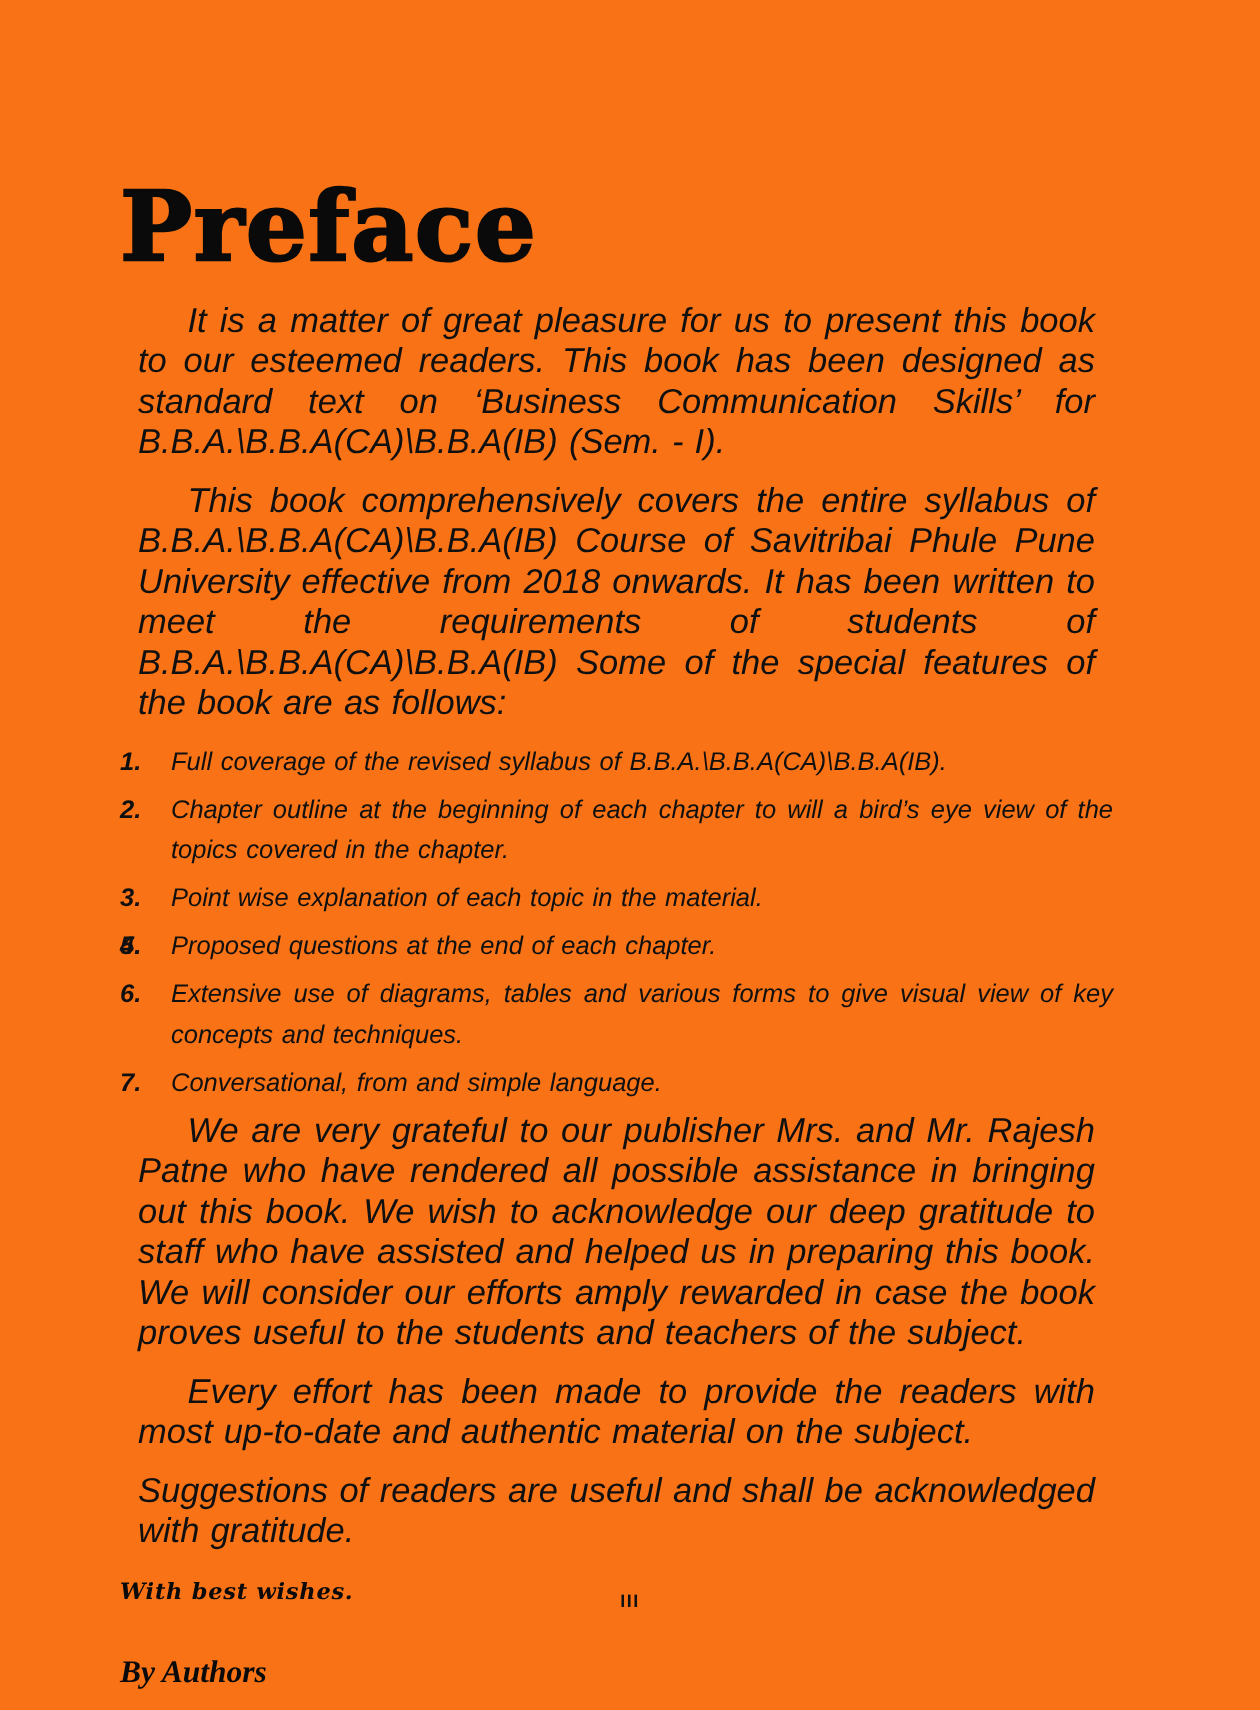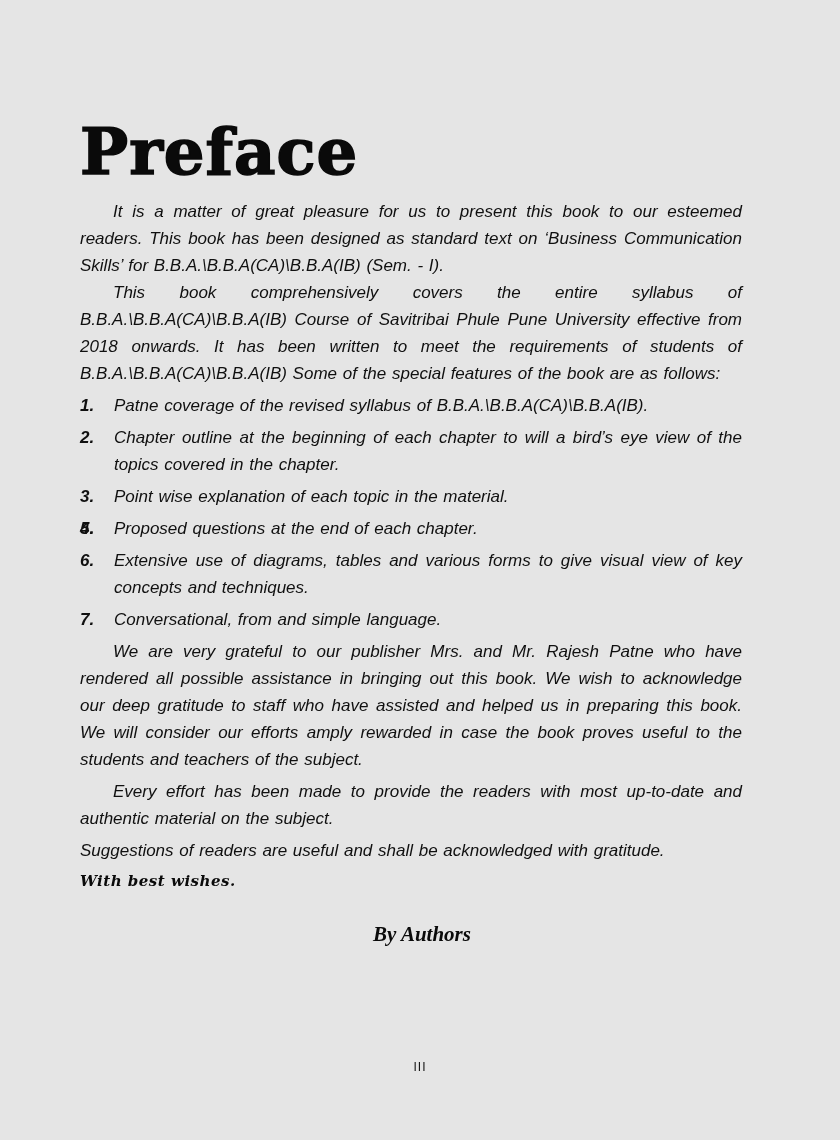--- a/index.html
+++ b/index.html
@@ -12,42 +12,42 @@
     height: 1140px;
     position: relative;
     color: #0d0d0d;
     font-family: "Liberation Sans", sans-serif;
     overflow: hidden;
   }
   .page {
     position: relative;
     width: 840px;
     height: 1140px;
-    background: #e5e5e5;
+    background: #f97316;
   }
   .content {
     padding: 116px 98px 0 80px;
   }
   .doc-title {
     font-family: "DejaVu Serif", serif;
     font-weight: bold;
     font-size: 64px;
     line-height: 72px;
     letter-spacing: 1px;
     color: #0a0a0a;
     -webkit-text-stroke: 1.6px #0a0a0a;
     margin: 0 0 10px 0;
   }
   .para {
     font-style: italic;
-    font-size: 17px;
+    font-size: 23px;
     line-height: 27px;
     text-align: justify;
     word-spacing: 1px;
-    margin: 0;
+    margin: 12px;
     color: #101010;
   }
   .para.indent {
     text-indent: 33px;
   }
   .para.spaced {
     margin-top: 5px;
   }
   .features {
     margin-top: 5px;
@@ -74,57 +74,57 @@
     font-family: "DejaVu Serif", serif;
     font-weight: bold;
     font-style: italic;
     font-size: 15px;
     line-height: 30px;
     letter-spacing: 0.5px;
     margin-top: 2px;
     color: #0a0a0a;
   }
   .byline {
-    text-align: center;
+    text-align: left;
     font-family: "Liberation Serif", serif;
     font-weight: bold;
     font-style: italic;
     font-size: 21px;
     margin-top: 26px;
     margin-right: -22px;
     color: #0a0a0a;
   }
   .page-number {
     position: absolute;
     top: 1060px;
     left: 0;
     width: 840px;
     text-align: center;
     font-family: "Liberation Sans", sans-serif;
-    font-weight: normal;
+    font-weight: bold;
     font-size: 12px;
     letter-spacing: 1px;
     color: #111111;
   }
 </style>
 </head>
 <body>
 
 <div class="page">
   <div class="content">
 
     <h1 class="doc-title">Preface</h1>
 
     <p class="para indent">It is a matter of great pleasure for us to present this book to our esteemed readers. This book has been designed as standard text on ‘Business Communication Skills’ for B.B.A.\B.B.A(CA)\B.B.A(IB) (Sem. - I).</p>
     <p class="para indent">This book comprehensively covers the entire syllabus of B.B.A.\B.B.A(CA)\B.B.A(IB) Course of Savitribai Phule Pune University effective from 2018 onwards. It has been written to meet the requirements of students of B.B.A.\B.B.A(CA)\B.B.A(IB) Some of the special features of the book are as follows:</p>
 
     <div class="features">
       <div class="feature">
         <span class="num">1.</span>
-        <span>Patne coverage of the revised syllabus of B.B.A.\B.B.A(CA)\B.B.A(IB).</span>
+        <span>Full coverage of the revised syllabus of B.B.A.\B.B.A(CA)\B.B.A(IB).</span>
       </div>
       <div class="feature">
         <span class="num">2.</span>
         <span>Chapter outline at the beginning of each chapter to will a bird’s eye view of the topics covered in the chapter.</span>
       </div>
       <div class="feature">
         <span class="num">3.</span>
         <span>Point wise explanation of each topic in the material.</span>
       </div>
       <div class="feature">

